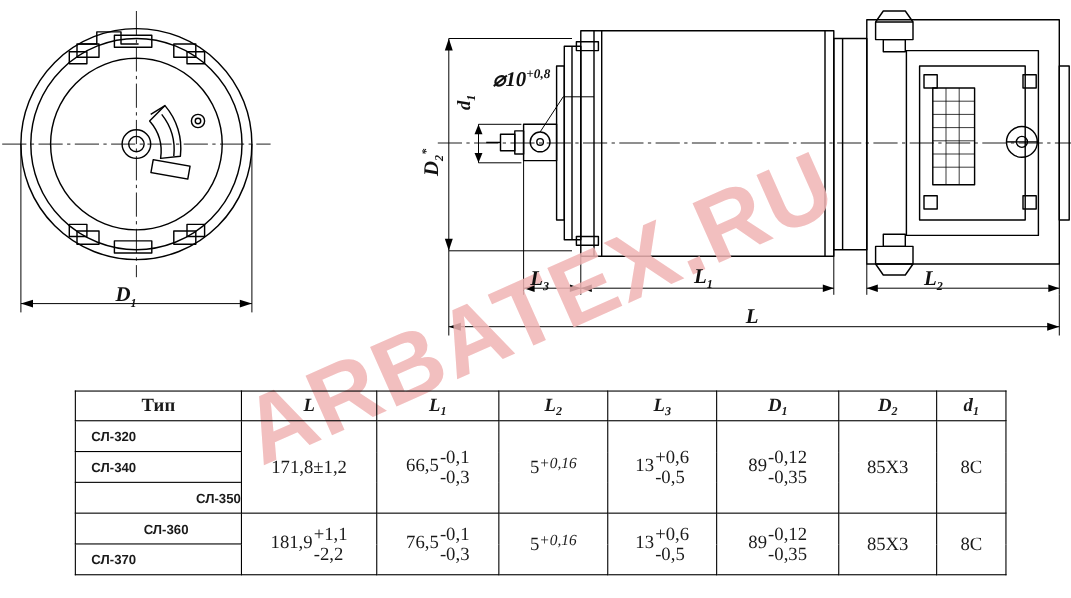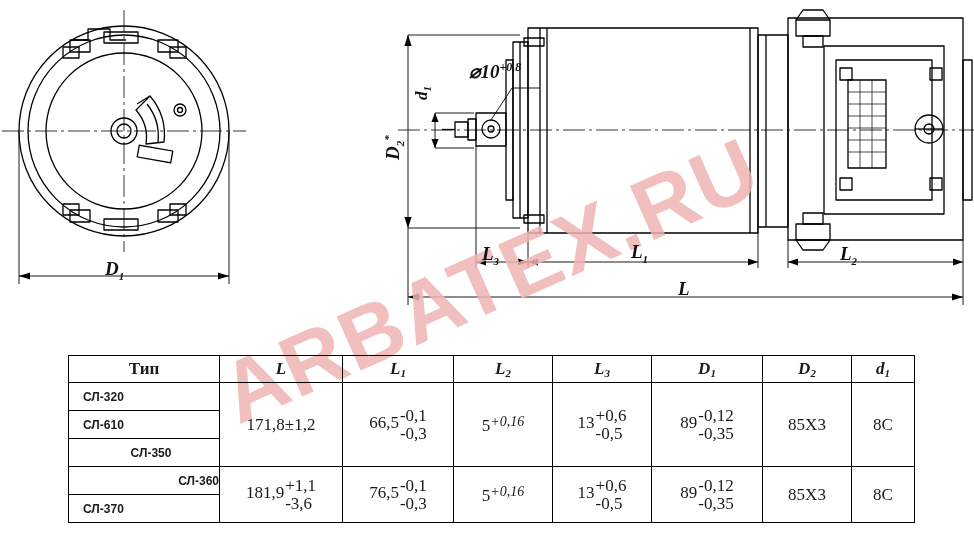--- a/index.html
+++ b/index.html
@@ -214,21 +214,21 @@
   </div>
 
   <div class="lbl vert" style="left:382px;top:160px;">
     <span>D</span><sub>2</sub><sup>*</sup>
   </div>
 
   <div class="lbl vert" style="left:412px;top:100px;font-size:17px;">
     <span>d</span><sub>1</sub>
   </div>
 
-  <div class="lbl" style="left:469px;top:60px;font-size:19px;">
+  <div class="lbl" style="left:448px;top:60px;font-size:19px;">
     <span>⌀10</span><sup style="font-size:12px;">+0,8</sup>
   </div>
 
   <div class="lbl" style="left:482px;top:243px;">
     <span>L</span><sub>3</sub>
   </div>
 
   <div class="lbl" style="left:631px;top:241px;">
     <span>L</span><sub>1</sub>
   </div>
@@ -275,30 +275,30 @@
             <span class="val">89</span><span class="frac"><span>-0,12</span><span>-0,35</span></span>
           </td>
           <td rowspan="3">
             <span class="val">85Х3</span>
           </td>
           <td rowspan="3">
             <span class="val">8С</span>
           </td>
         </tr>
         <tr>
-          <td class="type-cell" style="text-align:left;padding-left:14px;">СЛ-610</td>
-        </tr>
-        <tr>
-          <td class="type-cell" style="text-align:center;padding-left:14px;">СЛ-350</td>
-        </tr>
-
-        <tr>
-          <td class="type-cell" style="text-align:right;padding-left:14px;">СЛ-360</td>
-          <td rowspan="2">
-            <span class="val">181,9</span><span class="frac"><span>+1,1</span><span>-3,6</span></span>
+          <td class="type-cell" style="text-align:left;padding-left:14px;">СЛ-340</td>
+        </tr>
+        <tr>
+          <td class="type-cell" style="text-align:right;padding-left:14px;">СЛ-350</td>
+        </tr>
+
+        <tr>
+          <td class="type-cell" style="text-align:center;padding-left:14px;">СЛ-360</td>
+          <td rowspan="2">
+            <span class="val">181,9</span><span class="frac"><span>+1,1</span><span>-2,2</span></span>
           </td>
           <td rowspan="2">
             <span class="val">76,5</span><span class="frac"><span>-0,1</span><span>-0,3</span></span>
           </td>
           <td rowspan="2">
             <span class="val">5</span><span class="sup">+0,16</span>
           </td>
           <td rowspan="2">
             <span class="val">13</span><span class="frac"><span>+0,6</span><span>-0,5</span></span>
           </td>

